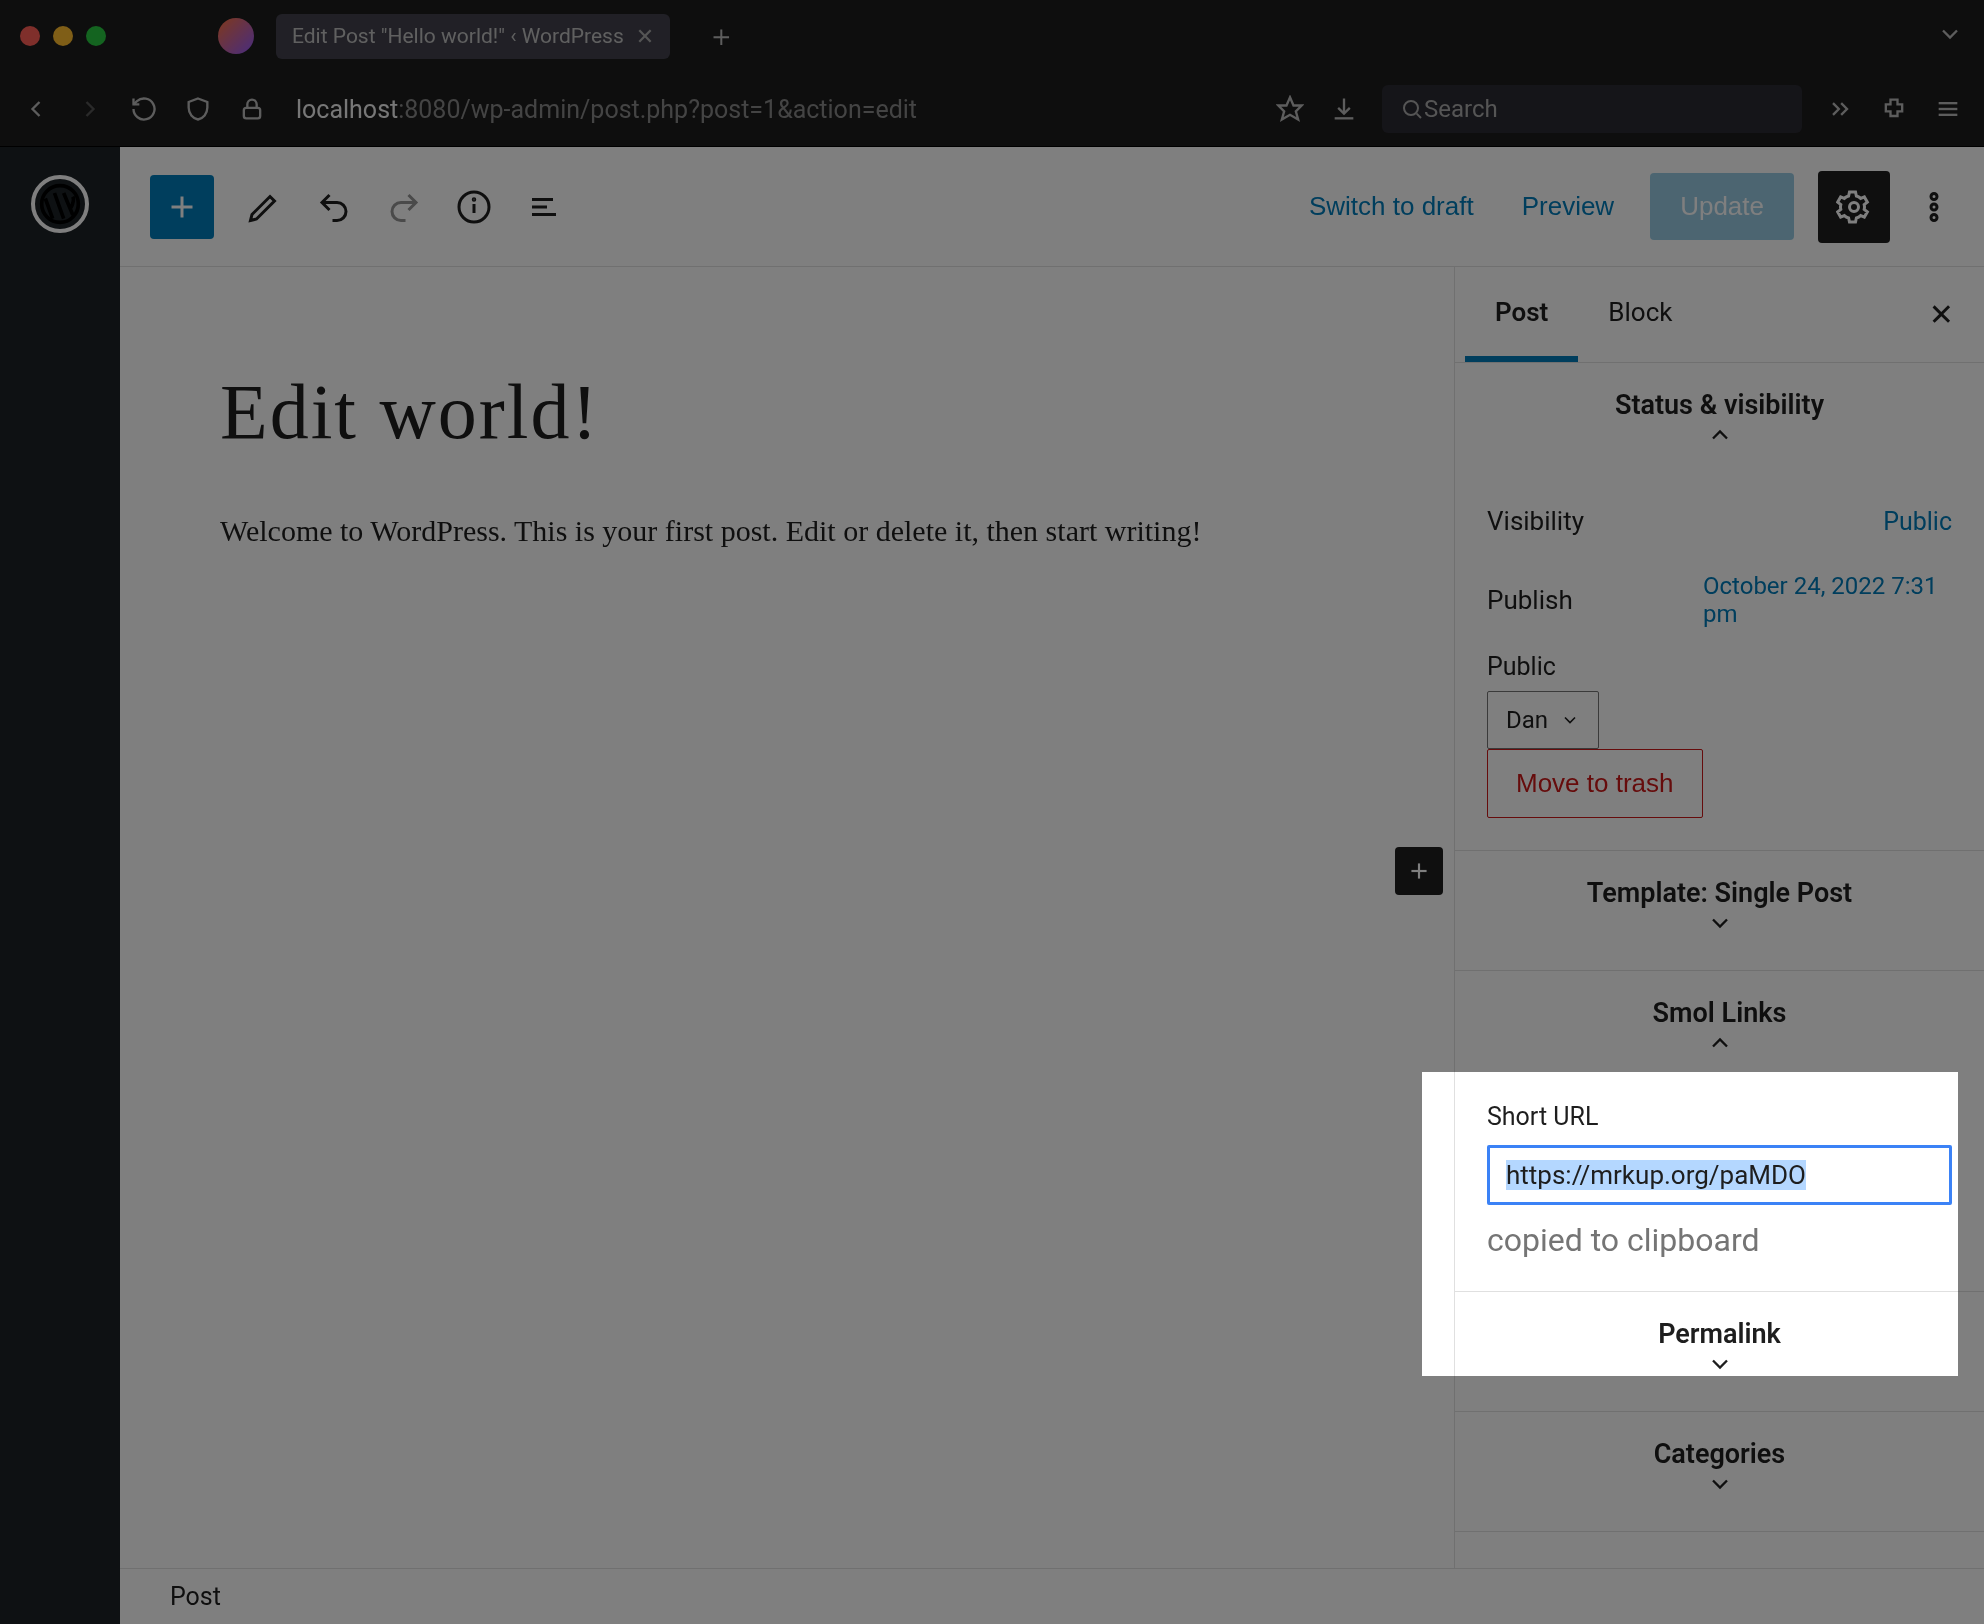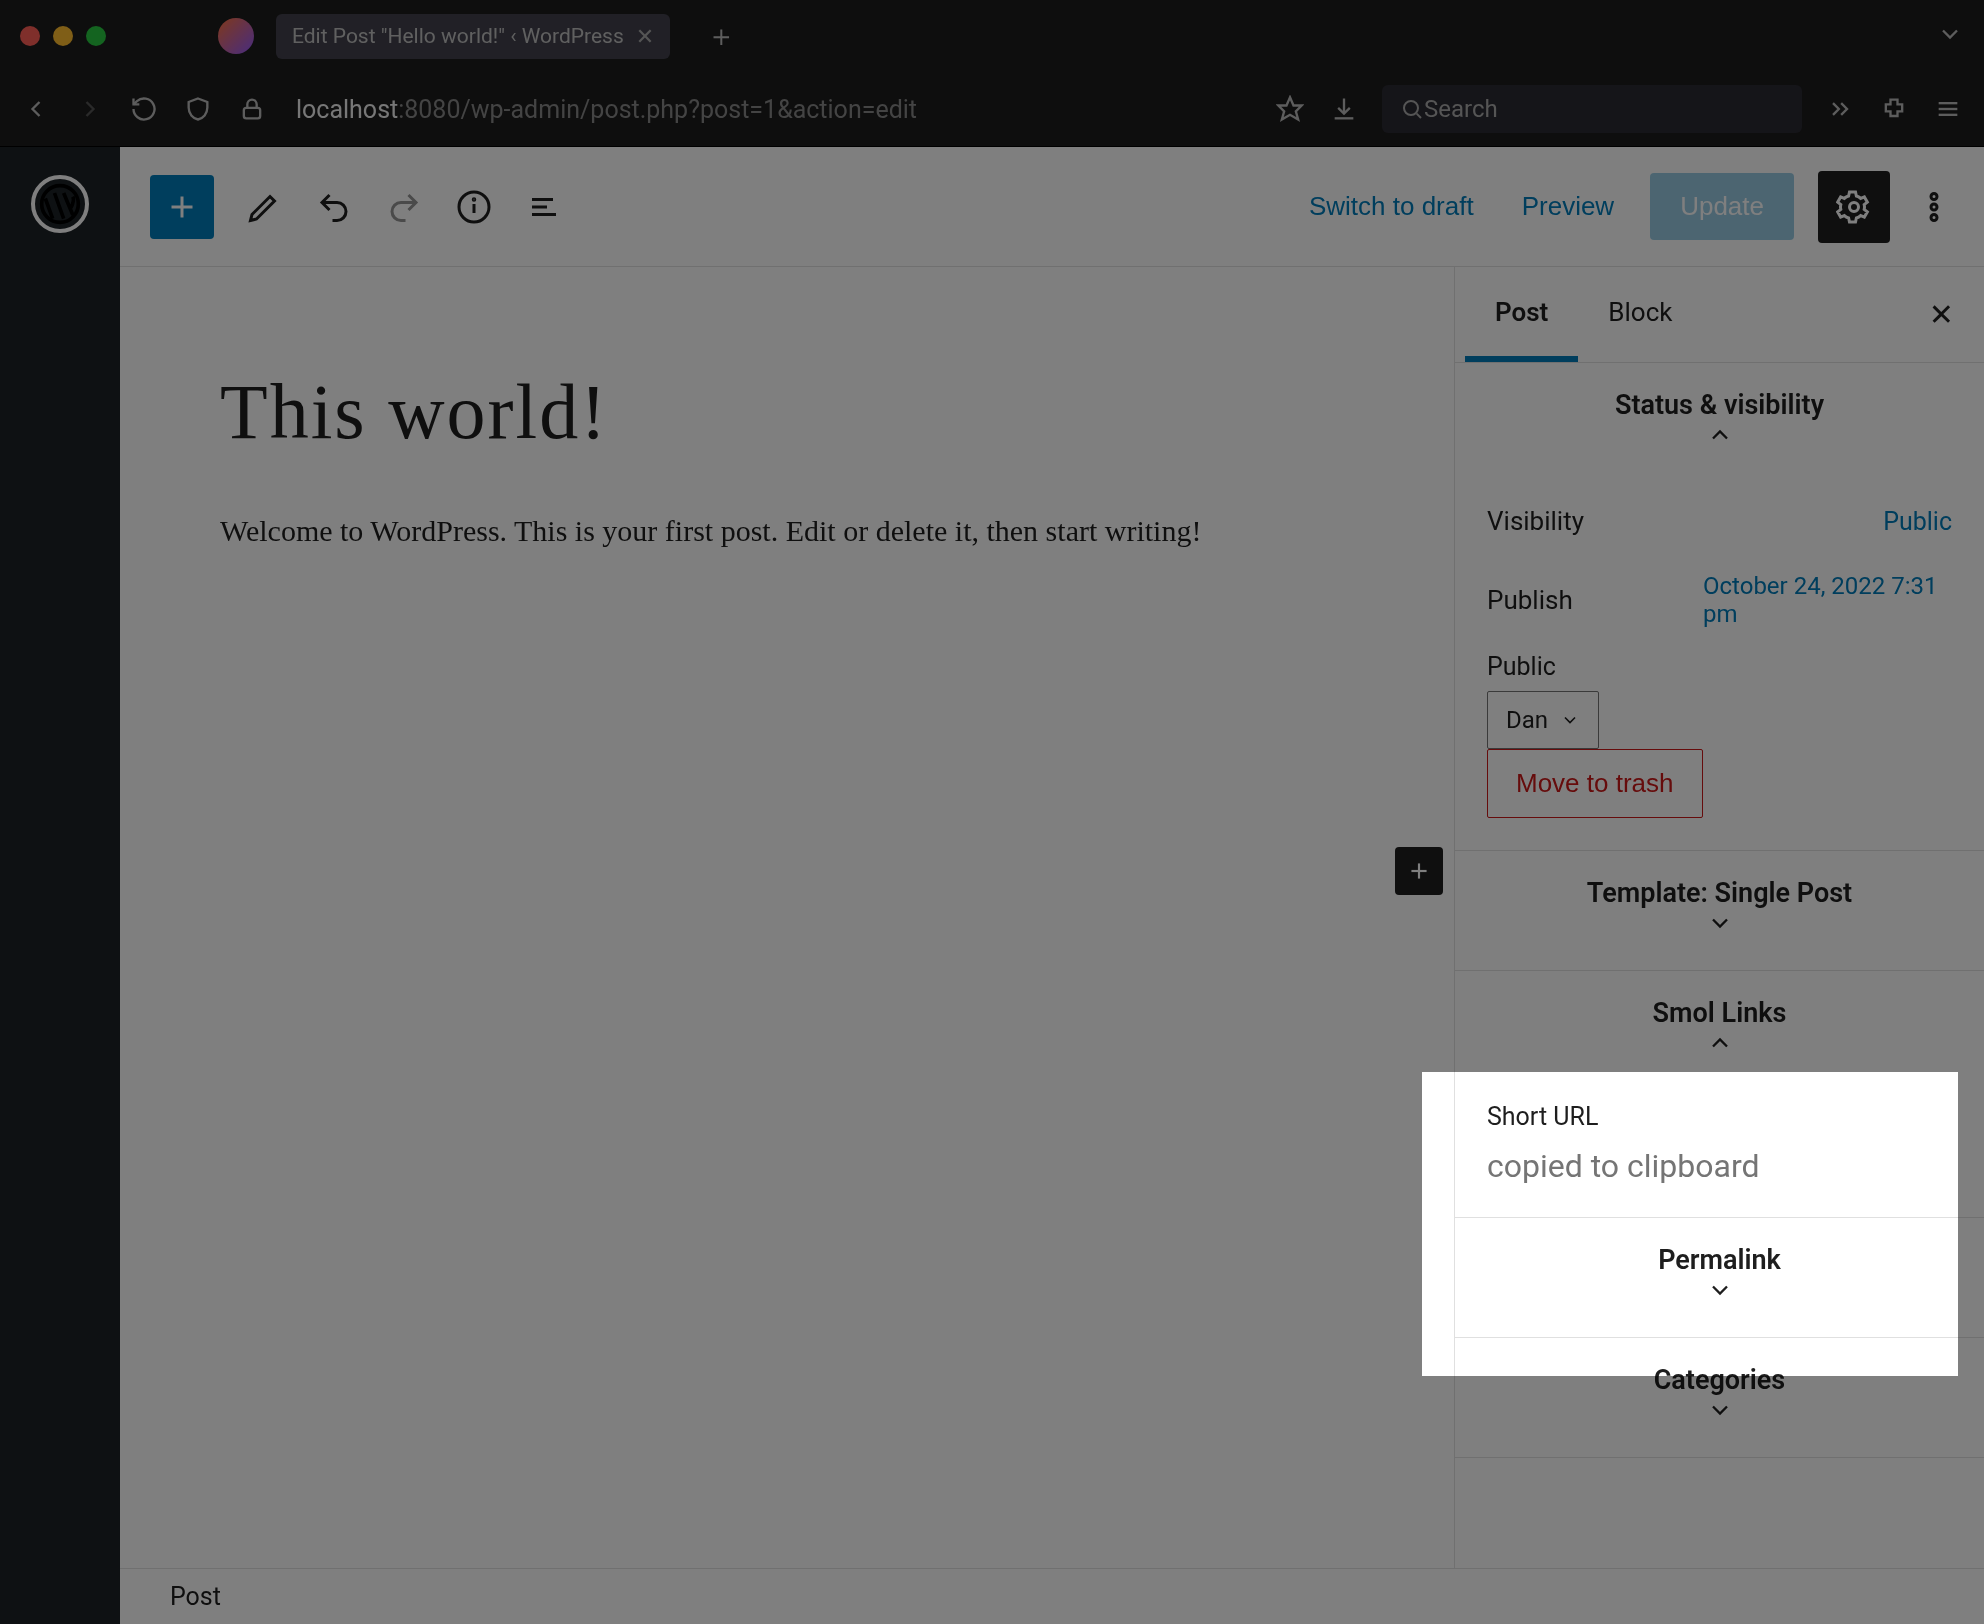--- a/index.html
+++ b/index.html
@@ -391,21 +391,21 @@
                 <circle cx="12" cy="5" r="2"></circle>
                 <circle cx="12" cy="12" r="2"></circle>
                 <circle cx="12" cy="19" r="2"></circle>
               </svg>
           </div>
         </div>
       </div>
 
       <div class="editor-body">
         <div class="canvas">
-          <h1 class="post-title">This world!</h1>
+          <h1 class="post-title">Edit world!</h1>
           <p class="post-content">Welcome to WordPress. This is your first post. Edit or delete it, then start writing!</p>
           <div class="block-inserter">
             <svg viewBox="0 0 24 24" width="26" height="26" stroke="#fff" stroke-width="2.5">
                 <line x1="12" y1="5" x2="12" y2="19"></line>
                 <line x1="5" y1="12" x2="19" y2="12"></line>
               </svg>
           </div>
         </div>
 
         <div class="sidebar">
@@ -453,20 +453,23 @@
 
           <div class="panel">
             <div class="panel-header">
               <span>Smol Links</span>
               <span class="panel-chevron"><svg viewBox="0 0 24 24">
                     <polyline points="6 15 12 9 18 15"></polyline>
                   </svg></span>
             </div>
             <div class="panel-body">
               <div class="label-small">Short URL</div>
+              <div class="input-field">
+                <span class="sel">https://mrkup.org/paMDO</span>
+              </div>
               <div class="hint">copied to clipboard</div>
             </div>
           </div>
 
           <div class="panel">
             <div class="panel-header">
               <span>Permalink</span>
               <span class="panel-chevron"><svg viewBox="0 0 24 24">
                     <polyline points="6 9 12 15 18 9"></polyline>
                   </svg></span>

